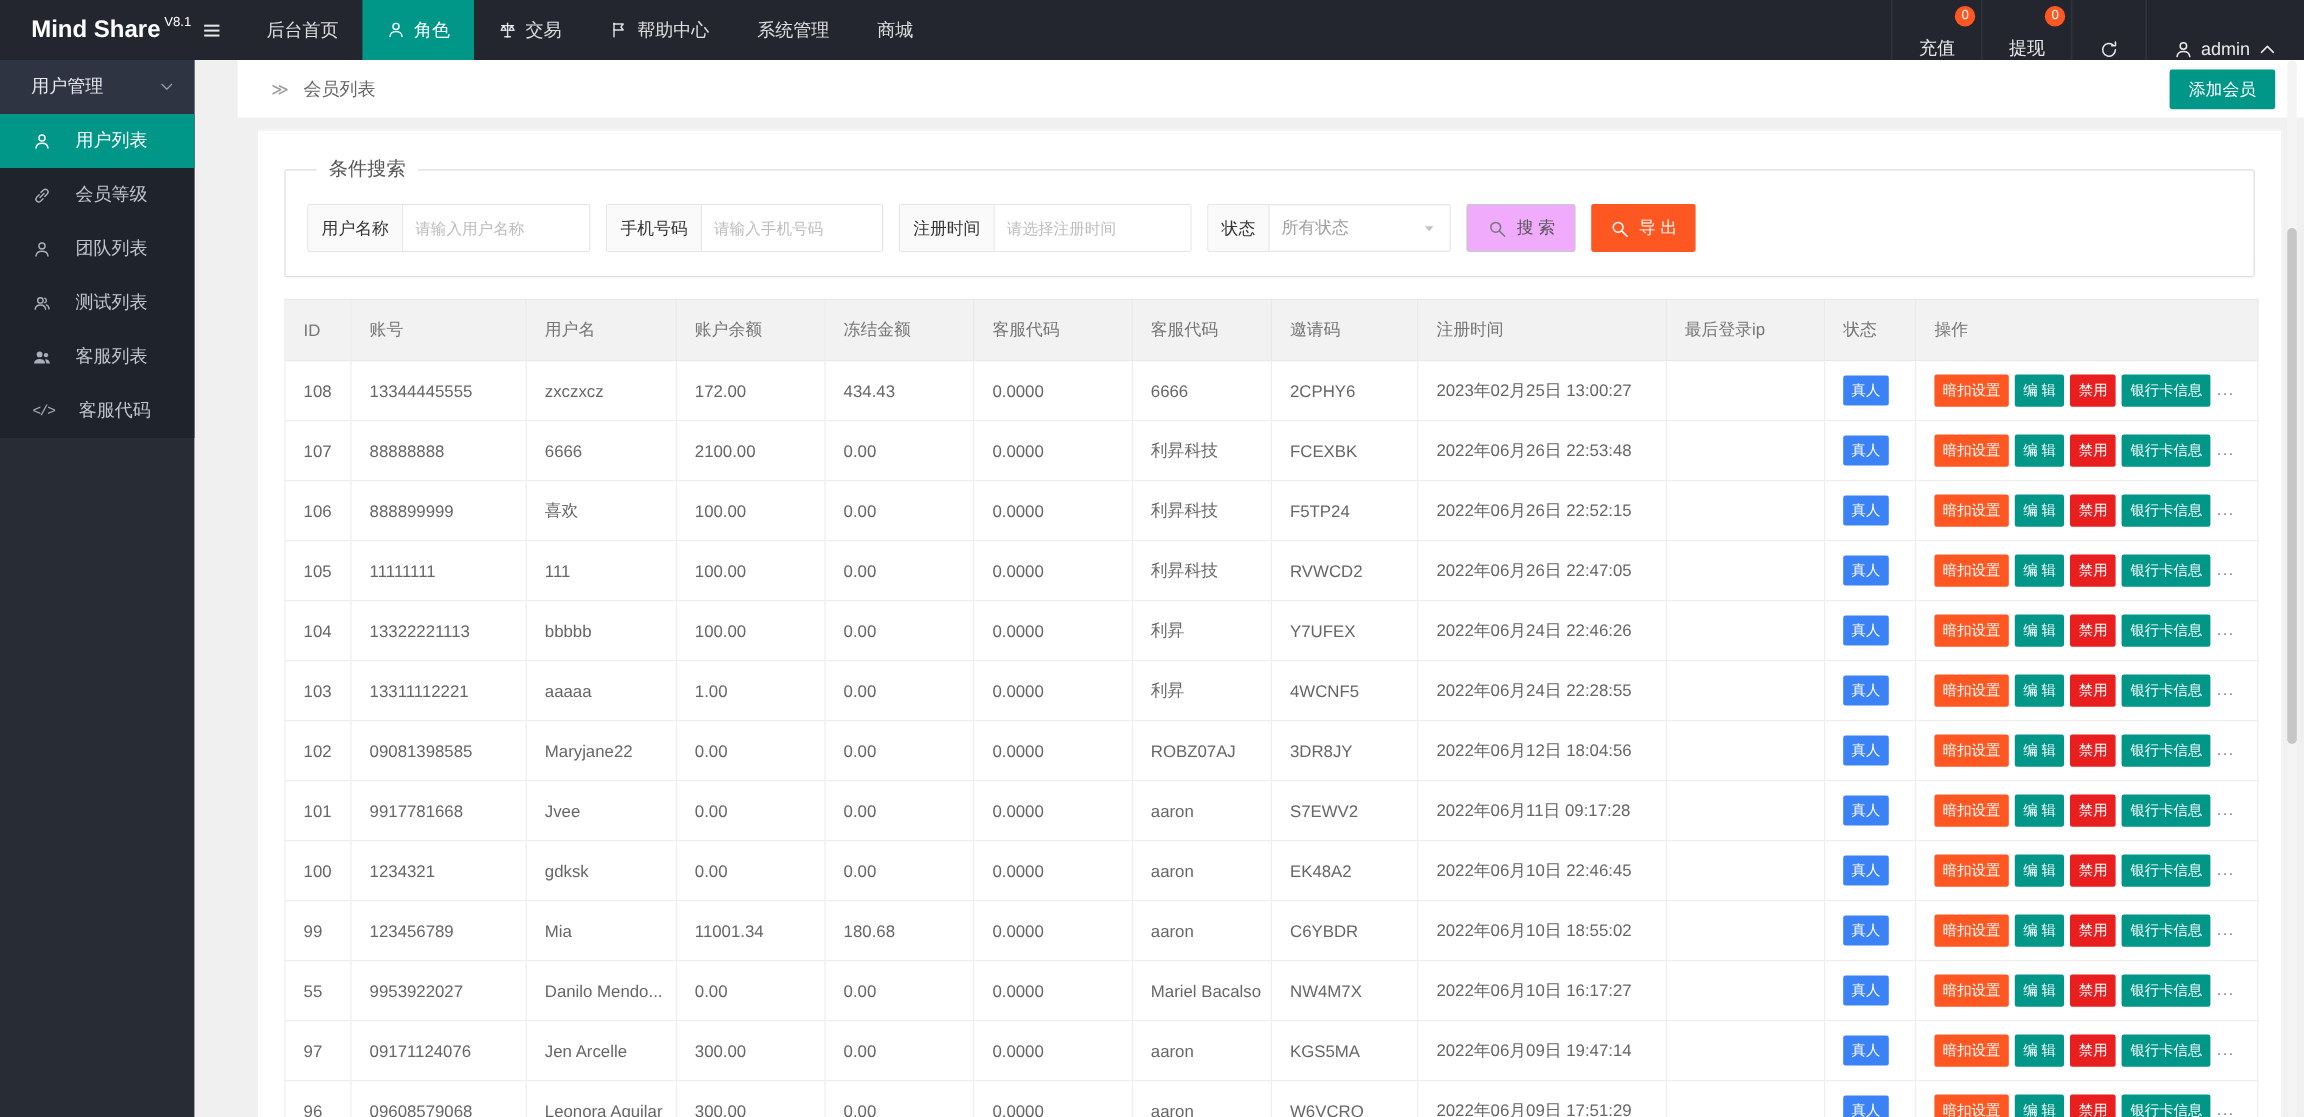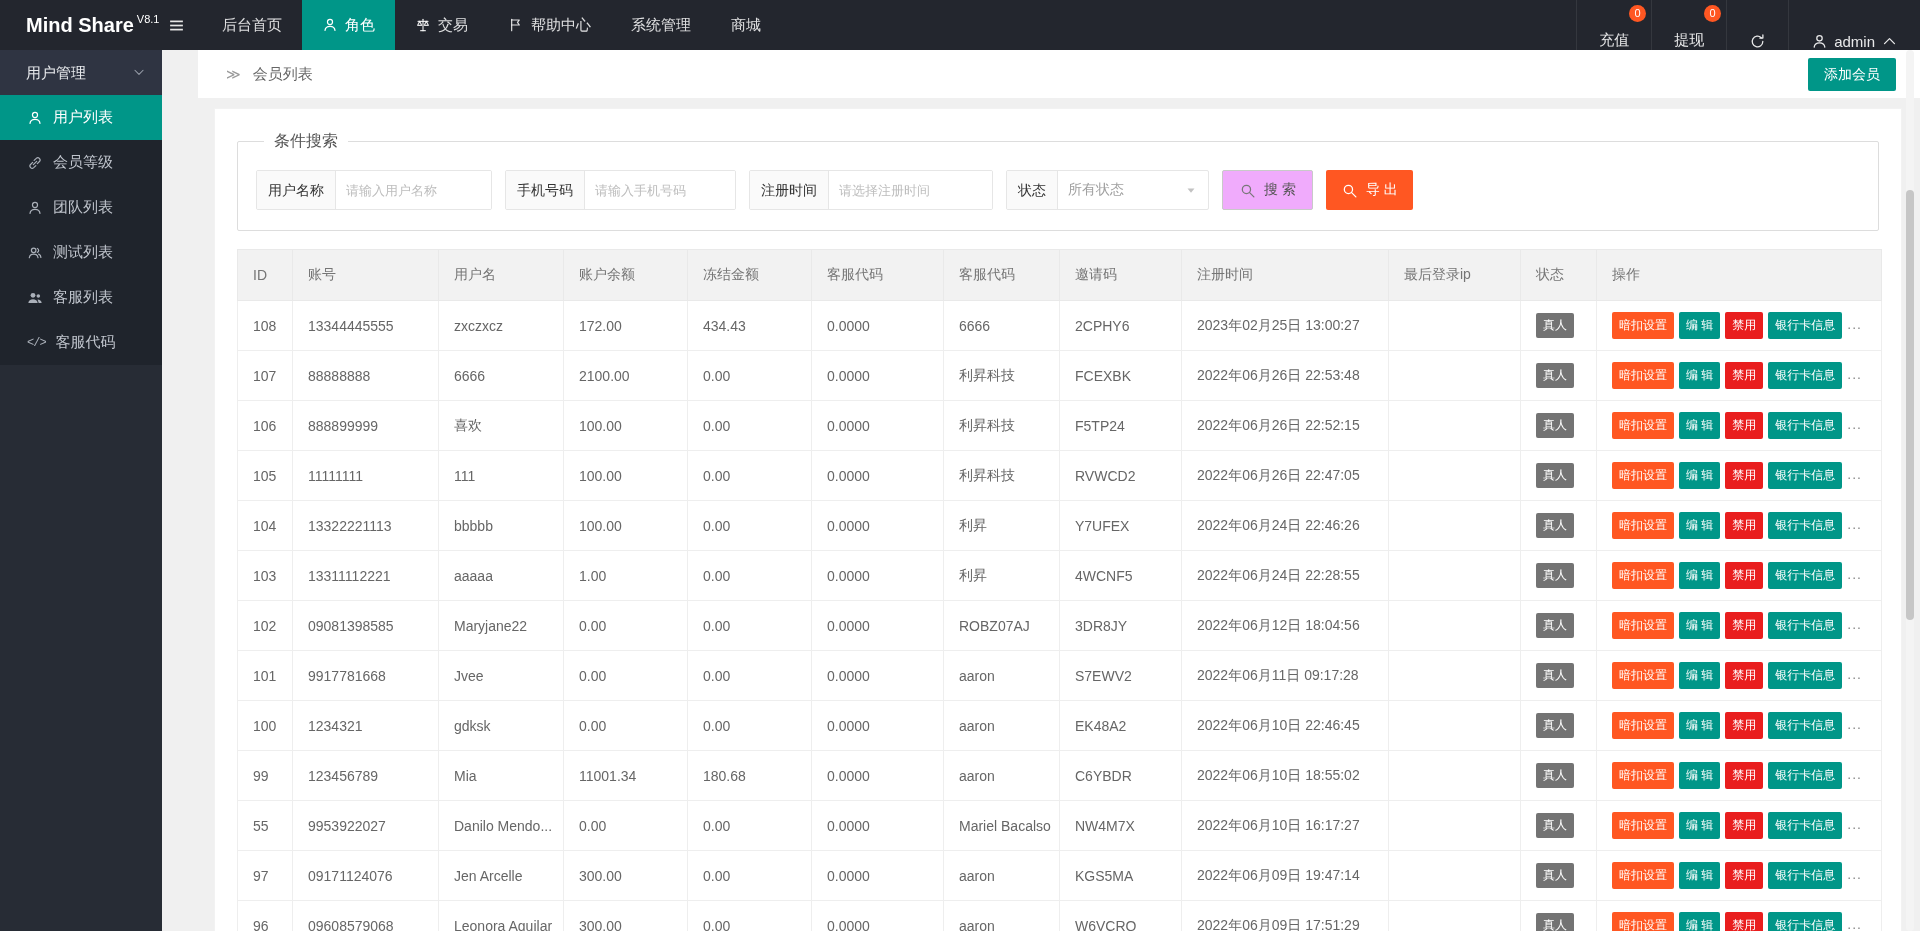--- a/index.html
+++ b/index.html
@@ -29,21 +29,21 @@
   .icon svg { display:block; }
   .code-glyph { font-family:"Liberation Mono","DejaVu Sans Mono",monospace; font-size:12px; letter-spacing:-1px; }
 
   
   .sidebar { position:absolute; top:50px; left:0; width:162px; height:881px;
              background:#272c35; z-index:20; }
   .side-group-header { position:relative; height:45px; line-height:45px; padding-left:26px;
                        background:#2f3442; color:#e7e9ec; font-size:15px; cursor:pointer; }
   .side-group-header .icon { position:absolute; right:16px; top:15px; color:#9aa0ab; }
   .side-sub { background:#1f242c; }
-  .side-item { display:flex; align-items:center; gap:10px; height:45px; padding-left:27px;
+  .side-item { display:flex; align-items:center; gap:20px; height:45px; padding-left:27px;
                color:#c0c5cd; font-size:15px; cursor:pointer; }
   .side-item .icon { color:#aab0b9; }
   .side-item.active { background:#009688; color:#fff; }
   .side-item.active .icon { color:#fff; }
 
   
   .crumb-bar { position:absolute; top:50px; left:198px; width:1722px; height:48px;
                background:#fff; z-index:10; }
   .crumb { position:absolute; left:28px; top:0; line-height:48px; font-size:15px; color:#666; }
   .crumb .sym { color:#999; margin-right:8px; font-size:14px; }
@@ -78,21 +78,21 @@
                 background:#ff5722; border:none; border-radius:2px;
                 font-size:14px; color:#fff; cursor:pointer; font-family:inherit; }
 
   
   table.members { width:1644px; margin-top:18px; border-collapse:collapse; table-layout:fixed; }
   .members th { background:#f2f2f2; height:51px; font-weight:normal; font-size:14px;
                 color:#757575; text-align:left; padding-left:15px; border:1px solid #e9e9e9; }
   .members td { height:50px; font-size:14px; color:#666; text-align:left;
                 padding-left:15px; border:1px solid #eee; background:#fff;
                 white-space:nowrap; overflow:hidden; }
-  .badge-status { display:inline-block; background:#737373; color:#fff; font-size:12px;
+  .badge-status { display:inline-block; background:#3b82f6; color:#fff; font-size:12px;
                   padding:4px 7px; border-radius:2px; cursor:pointer; }
   .btn-action { display:inline-block; color:#fff; font-size:12px; padding:5px 7px;
                 border-radius:2px; margin-right:5px; cursor:pointer; white-space:nowrap; }
   .action-more { color:#888; font-size:14px; letter-spacing:1px; cursor:pointer; }
 
   
   .v-scroll-track { position:absolute; top:50px; left:1906px; width:8px; height:881px;
                     background:#f4f4f4; border-radius:4px; z-index:40; }
   .v-scroll-thumb { position:absolute; top:140px; left:0; width:8px; height:430px;
                     background:#c6c6c6; border-radius:4px; cursor:pointer; }

